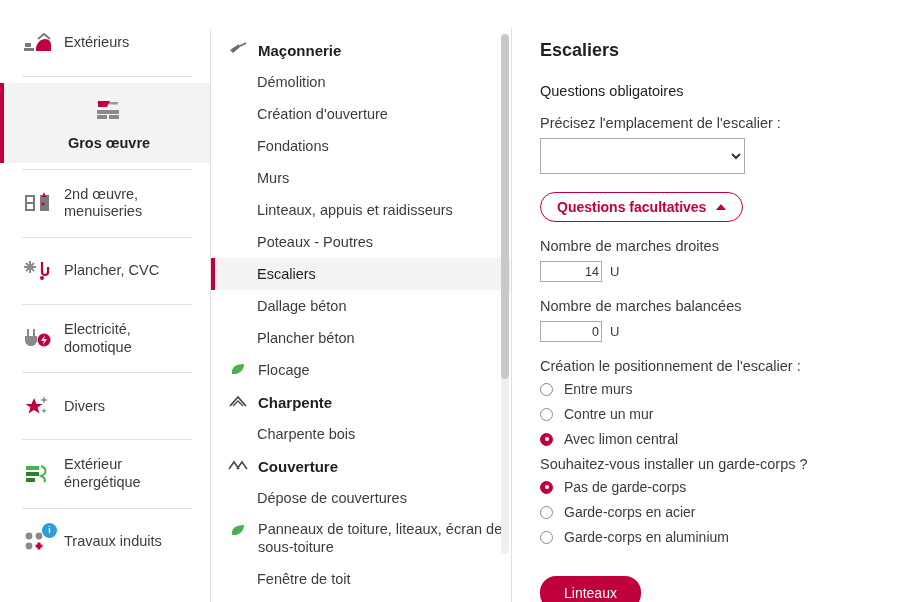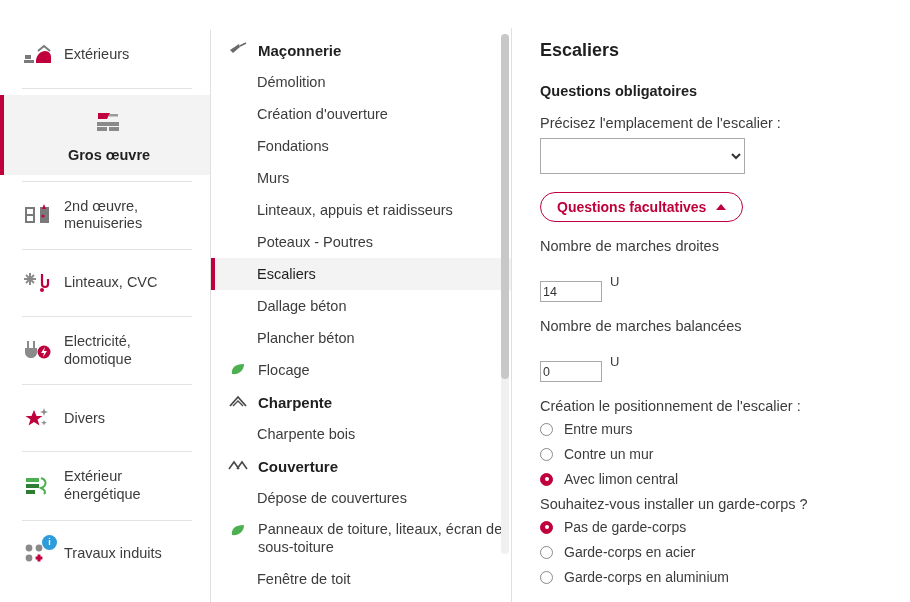--- a/index.html
+++ b/index.html
@@ -14,21 +14,21 @@
     position: relative;
     width: 910px; height: 602px;
     display: flex;
     background: #fff;
   }
 
   
   .sidebar {
     width: 210px;
     flex: 0 0 210px;
-    padding-top: 28px;
+    padding-top: 16px;
     background: #fff;
     position: relative;
   }
   .cat-item {
     display: flex;
     align-items: center;
     gap: 12px;
     padding: 10px 14px 10px 22px;
     min-height: 54px;
     cursor: pointer;
@@ -151,21 +151,21 @@
   }
   .form h2 {
     margin: 0 0 22px 0;
     font-size: 18px;
     font-weight: bold;
     color: #1f1f1f;
   }
   .form h3 {
     margin: 0 0 16px 0;
     font-size: 14.5px;
-    font-weight: bold;
+    font-weight: normal;
     color: #1f1f1f;
   }
   .q-label {
     font-size: 14.5px;
     color: #3c3c3c;
     margin: 0 0 7px 0;
   }
   select.sel {
     width: 205px;
     height: 23px;
@@ -199,26 +199,25 @@
   }
   .num-row {
     display: flex;
     align-items: center;
     gap: 8px;
     margin-bottom: 16px;
   }
   input.num {
     width: 62px; height: 21px;
     border: 1px solid #a9a9a9;
-    text-align: left;
+    text-align: right;
     font-family: "Liberation Sans", sans-serif;
     font-size: 12.5px;
     color: #333;
     background: #fff;
-    margin-top: 20px;
   }
   .unit { font-size: 13px; color: #3c3c3c; }
   .radio-row {
     display: flex;
     align-items: center;
     gap: 11px;
     margin-bottom: 9px;
     cursor: pointer;
   }
   .radio {
@@ -311,21 +310,21 @@
           <g stroke="#8a8a8a" stroke-width="2">
             <line x1="4" y1="6" x2="12" y2="14"></line>
             <line x1="12" y1="6" x2="4" y2="14"></line>
             <line x1="8" y1="4" x2="8" y2="16"></line>
             <line x1="2" y1="10" x2="14" y2="10"></line>
           </g>
           <path d="M20 5 L20 15 C20 19 26 19 26 15 L26 10" stroke="#c0003c" stroke-width="2.2" fill="none"></path>
           <circle cx="20" cy="21" r="2" fill="#c0003c"></circle>
         </svg>
       </span>
-      <span class="cat-label">Linteaux, CVC</span>
+      <span class="cat-label">Plancher, CVC</span>
     </div>
     <div class="cat-sep"></div>
 
     <div class="cat-item">
       <span class="cat-icon">
         <svg width="30" height="28" viewBox="0 0 30 28">
           <path d="M6 4 L6 11 M12 4 L12 11" stroke="#8a8a8a" stroke-width="2"></path>
           <path d="M3 11 L15 11 L15 15 C15 19 12 21 9 21 C6 21 3 19 3 15 Z" fill="#8a8a8a"></path>
           <circle cx="22" cy="15" r="6.5" fill="#c0003c"></circle>
           <path d="M23 10 L19 16 L22 16 L21 20 L25 14 L22 14 Z" fill="#fff"></path>

